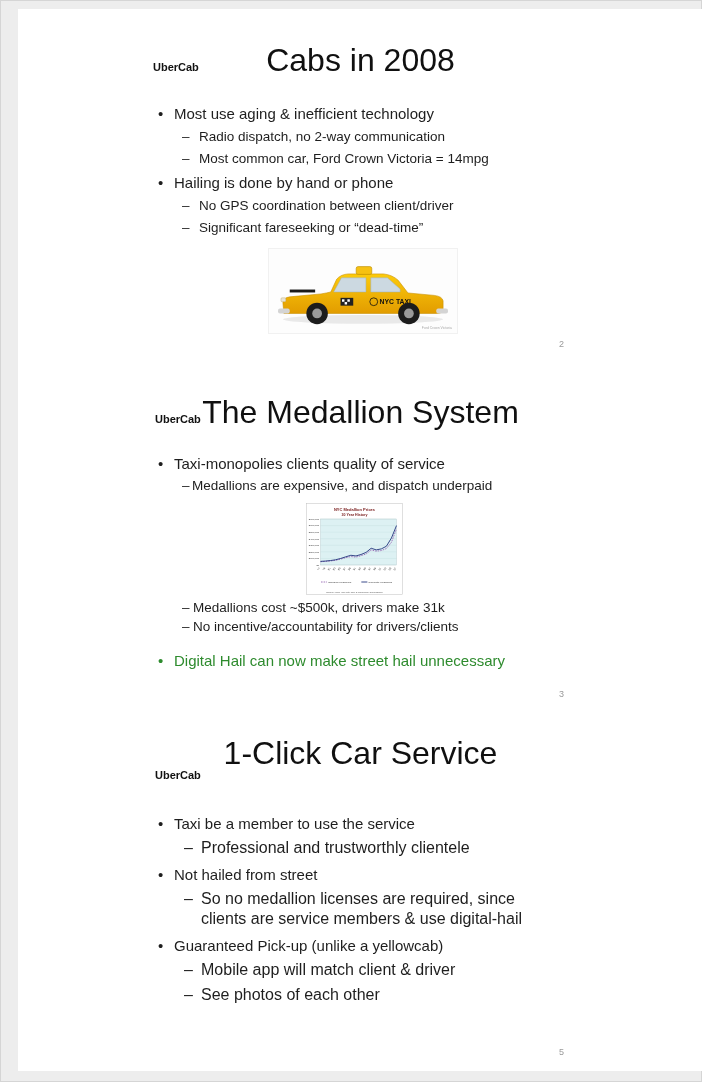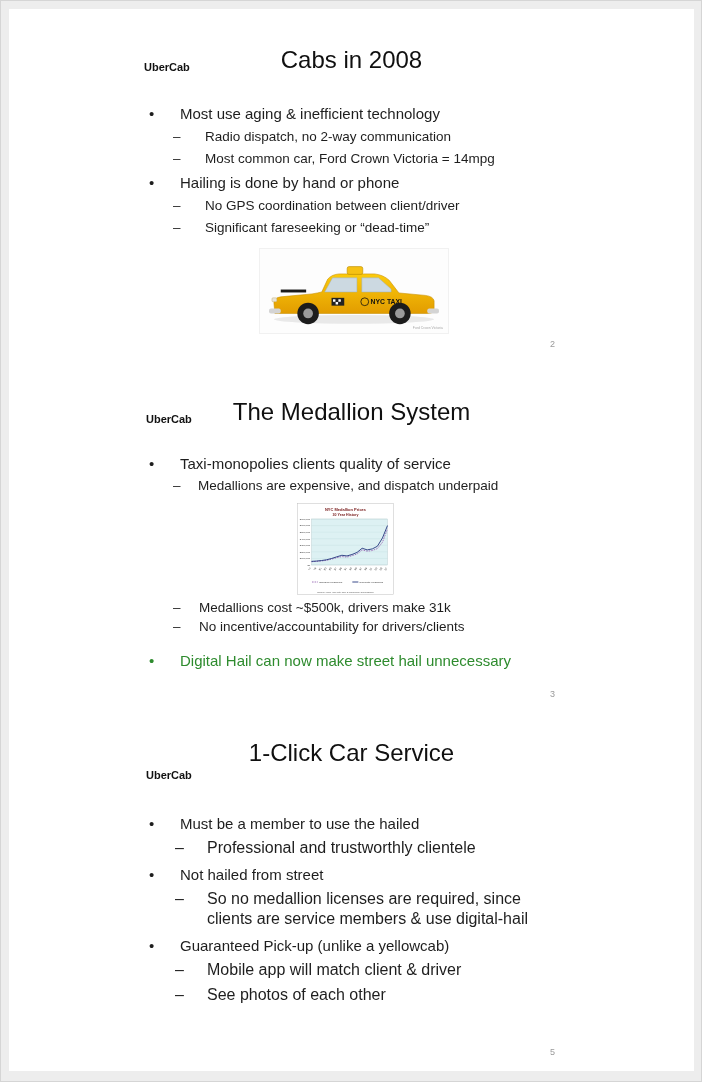--- a/index.html
+++ b/index.html
@@ -1,48 +1,48 @@
 <!DOCTYPE html>
 <html><head>
 <meta charset="utf-8">
 <style>
   html,body { margin:0; padding:0; background:#e8e8e8; }
   .canvas {
     position:relative; width:702px; height:1082px;
     background:#ededed; box-sizing:border-box;
     border:1px solid #d5d5d5;
-    padding:8px 0 0 8px;
+    padding:8px 0 0 17px;
     font-family:"Liberation Sans", sans-serif; color:#1e1e1e;
   }
   .page { position:relative; width:685px; height:1062px; background:#ffffff; }
 
   .slide { position:absolute; left:0; width:100%; }
   #slide1 { top:0; height:362px; }
   #slide2 { top:362px; height:350px; }
   #slide3 { top:712px; height:350px; }
 
   .logo { position:absolute; font-size:11px; font-weight:bold; color:#111; }
   #slide1 .logo { left:135px; top:52px; }
   #slide2 .logo { left:137px; top:42px; }
   #slide3 .logo { left:137px; top:48px; }
 
-  .title { position:absolute; left:0; width:100%; text-align:center; font-size:24px; line-height:30px; color:#101010; }
+  .title { position:absolute; left:0; width:100%; text-align:center; font-size:32px; line-height:30px; color:#101010; }
   #slide1 .title { top:36px; }
   #slide2 .title { top:26px; }
   #slide3 .title { top:17px; }
 
   .bullets { position:absolute; }
   #slide1 .bullets { left:140px; top:92px; width:470px; }
   #slide2 .bullets-top { left:140px; top:84px; width:470px; }
   #slide2 .bullets-bottom { left:164px; top:228px; width:440px; }
   #slide3 .bullets { left:140px; top:88px; width:480px; }
 
   .line { display:flex; align-items:flex-start; }
   .mk { flex:none; }
-  .tx { flex:1 1 auto;margin-left:15px; }
+  .tx { flex:1 1 auto; }
 
   #slide1 .l1 { font-size:15px; line-height:18px; margin-top:4px; }
   #slide1 .l1.sp { margin-top:7px; }
   #slide1 .l2 { font-size:13.5px; line-height:17px; margin-top:5px; margin-left:24px; }
   #slide1 .l1 .mk { width:16px; }
   #slide1 .l2 .mk { width:17px; }
 
   #slide2 .l1 { font-size:15px; line-height:18px; }
   #slide2 .l2 { font-size:13.5px; line-height:17px; margin-top:4px; margin-left:24px; }
   #slide2 .l1 .mk { width:16px; }
@@ -233,21 +233,21 @@
       <div class="pgnum">3</div>
     </section>
 
     <section class="slide" id="slide3">
       <div class="logo">UberCab</div>
       <div class="title">1-Click Car Service</div>
 
       <div class="bullets">
         <div class="line l1">
           <span class="mk">•</span>
-          <span class="tx">Must be a member to use the hailed</span>
+          <span class="tx">Taxi be a member to use the service</span>
         </div>
         <div class="line l2">
           <span class="mk">–</span>
           <span class="tx">Professional and trustworthly clientele</span>
         </div>
         <div class="line l1 sp">
           <span class="mk">•</span>
           <span class="tx">Not hailed from street</span>
         </div>
         <div class="line l2">

